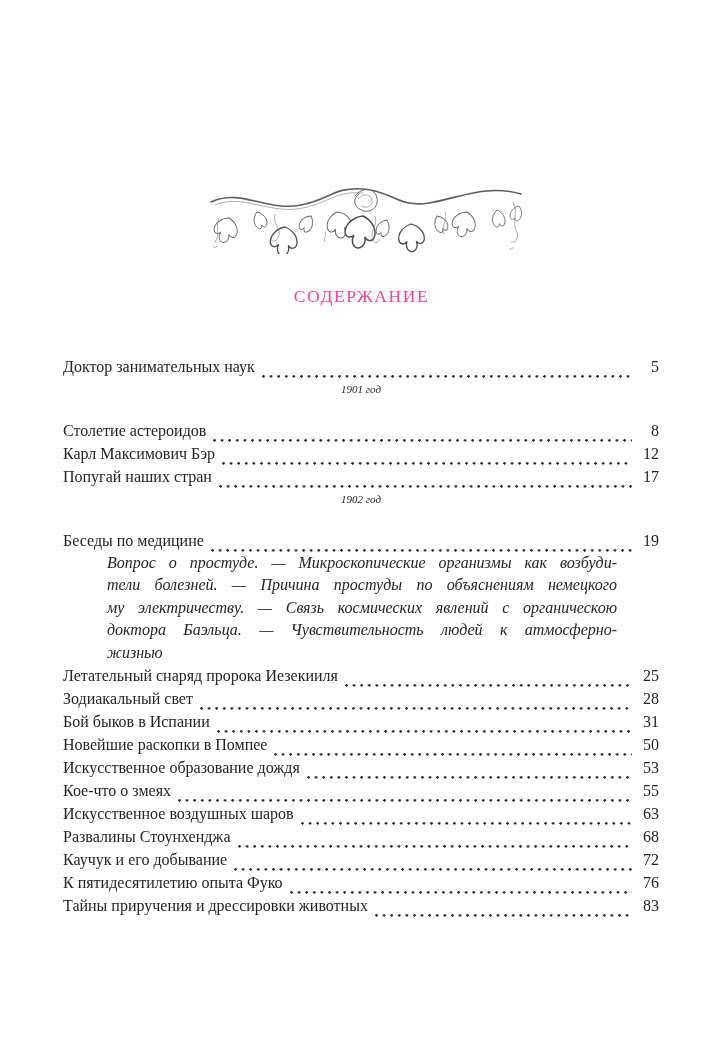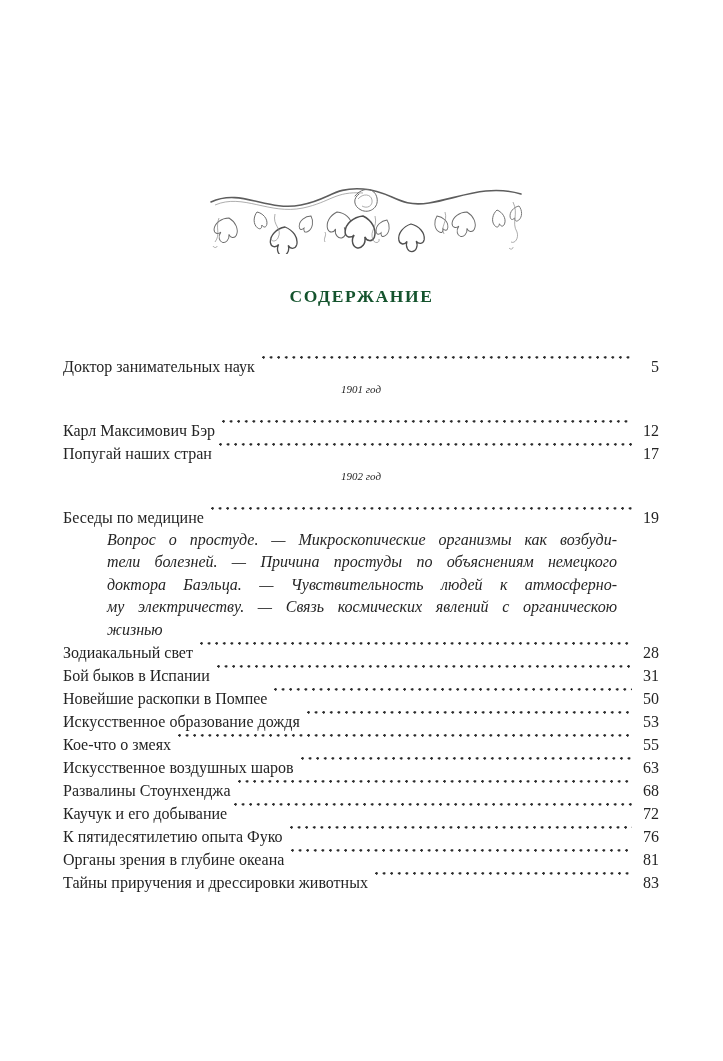--- a/index.html
+++ b/index.html
@@ -20,35 +20,35 @@
     width: 330px;
     height: 82px;
   }
   .page-title {
     position: absolute;
     top: 286px;
     left: 0;
     width: 100%;
     text-align: center;
     font-size: 17.5px;
-    font-weight: 700;
+    font-weight: 400;
     letter-spacing: 1.6px;
-    color: #14532d;
+    color: #ec4899;
   }
   .toc {
     position: absolute;
     top: 352px;
     left: 63px;
     right: 64px;
     padding-top: 3px;
     font-size: 16px;
   }
   .toc-row {
     display: flex;
-    align-items: flex-start;
+    align-items: flex-end;
     height: 23px;
     line-height: 23px;
     white-space: nowrap;
   }
   .toc-title { flex: 0 0 auto; }
   .toc-dots {
     flex: 1 1 auto;
     display: inline-block;
     height: 4px;
     margin: 0 3px 0 7px;
@@ -131,43 +131,53 @@
 <div class="page-title">СОДЕРЖАНИЕ</div>
 
 <div class="toc">
     <div class="toc-row">
       <span class="toc-title">Доктор занимательных наук</span>
       <span class="toc-dots"></span>
       <span class="toc-page">5</span>
     </div>
     <div class="toc-year">1901 год</div>
     <div class="toc-row">
+      <span class="toc-title">Столетие астероидов</span>
+      <span class="toc-dots"></span>
+      <span class="toc-page">8</span>
+    </div>
+    <div class="toc-row">
       <span class="toc-title">Карл Максимович Бэр</span>
       <span class="toc-dots"></span>
       <span class="toc-page">12</span>
     </div>
     <div class="toc-row">
       <span class="toc-title">Попугай наших стран</span>
       <span class="toc-dots"></span>
       <span class="toc-page">17</span>
     </div>
     <div class="toc-year">1902 год</div>
     <div class="toc-row">
       <span class="toc-title">Беседы по медицине</span>
       <span class="toc-dots"></span>
       <span class="toc-page">19</span>
     </div>
     <div class="toc-note">
       <div class="toc-note-line">Вопрос о простуде. — Микроскопические организмы как возбуди-</div>
       <div class="toc-note-line">тели болезней. — Причина простуды по объяснениям немецкого</div>
+      <div class="toc-note-line">му электричеству. — Связь космических явлений с органическою</div>
       <div class="toc-note-line">доктора Баэльца. — Чувствительность людей к атмосферно-</div>
-      <div class="toc-note-line">му электричеству. — Связь космических явлений с органическою</div>
       <div class="toc-note-line last">жизнью</div>
     </div>
     <div class="toc-row">
+      <span class="toc-title">Летательный снаряд пророка Иезекииля</span>
+      <span class="toc-dots"></span>
+      <span class="toc-page">25</span>
+    </div>
+    <div class="toc-row">
       <span class="toc-title">Зодиакальный свет</span>
       <span class="toc-dots"></span>
       <span class="toc-page">28</span>
     </div>
     <div class="toc-row">
       <span class="toc-title">Бой быков в Испании</span>
       <span class="toc-dots"></span>
       <span class="toc-page">31</span>
     </div>
     <div class="toc-row">
@@ -199,22 +209,17 @@
       <span class="toc-title">Каучук и его добывание</span>
       <span class="toc-dots"></span>
       <span class="toc-page">72</span>
     </div>
     <div class="toc-row">
       <span class="toc-title">К пятидесятилетию опыта Фуко</span>
       <span class="toc-dots"></span>
       <span class="toc-page">76</span>
     </div>
     <div class="toc-row">
-      <span class="toc-title">Органы зрения в глубине океана</span>
-      <span class="toc-dots"></span>
-      <span class="toc-page">81</span>
-    </div>
-    <div class="toc-row">
       <span class="toc-title">Тайны приручения и дрессировки животных</span>
       <span class="toc-dots"></span>
       <span class="toc-page">83</span>
     </div>
   </div>
 
 </body></html>

